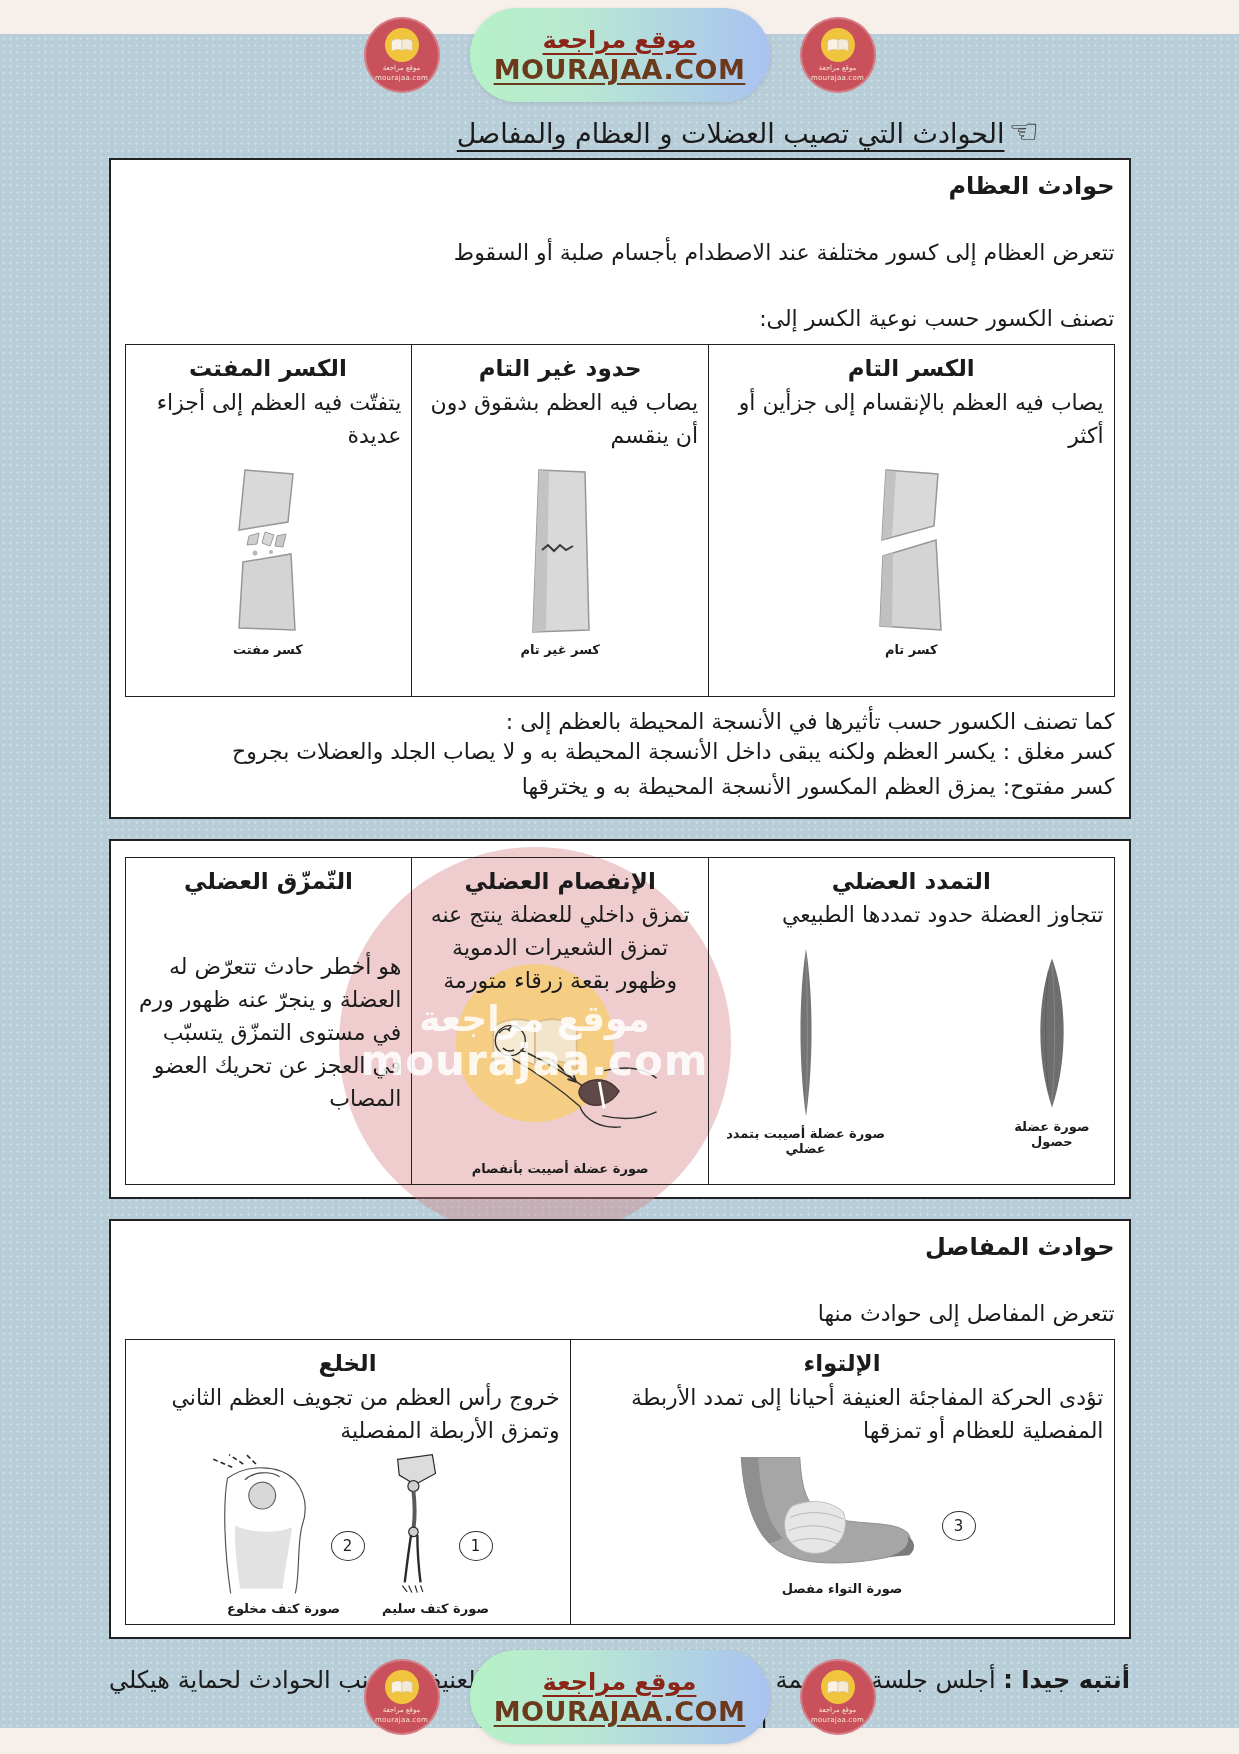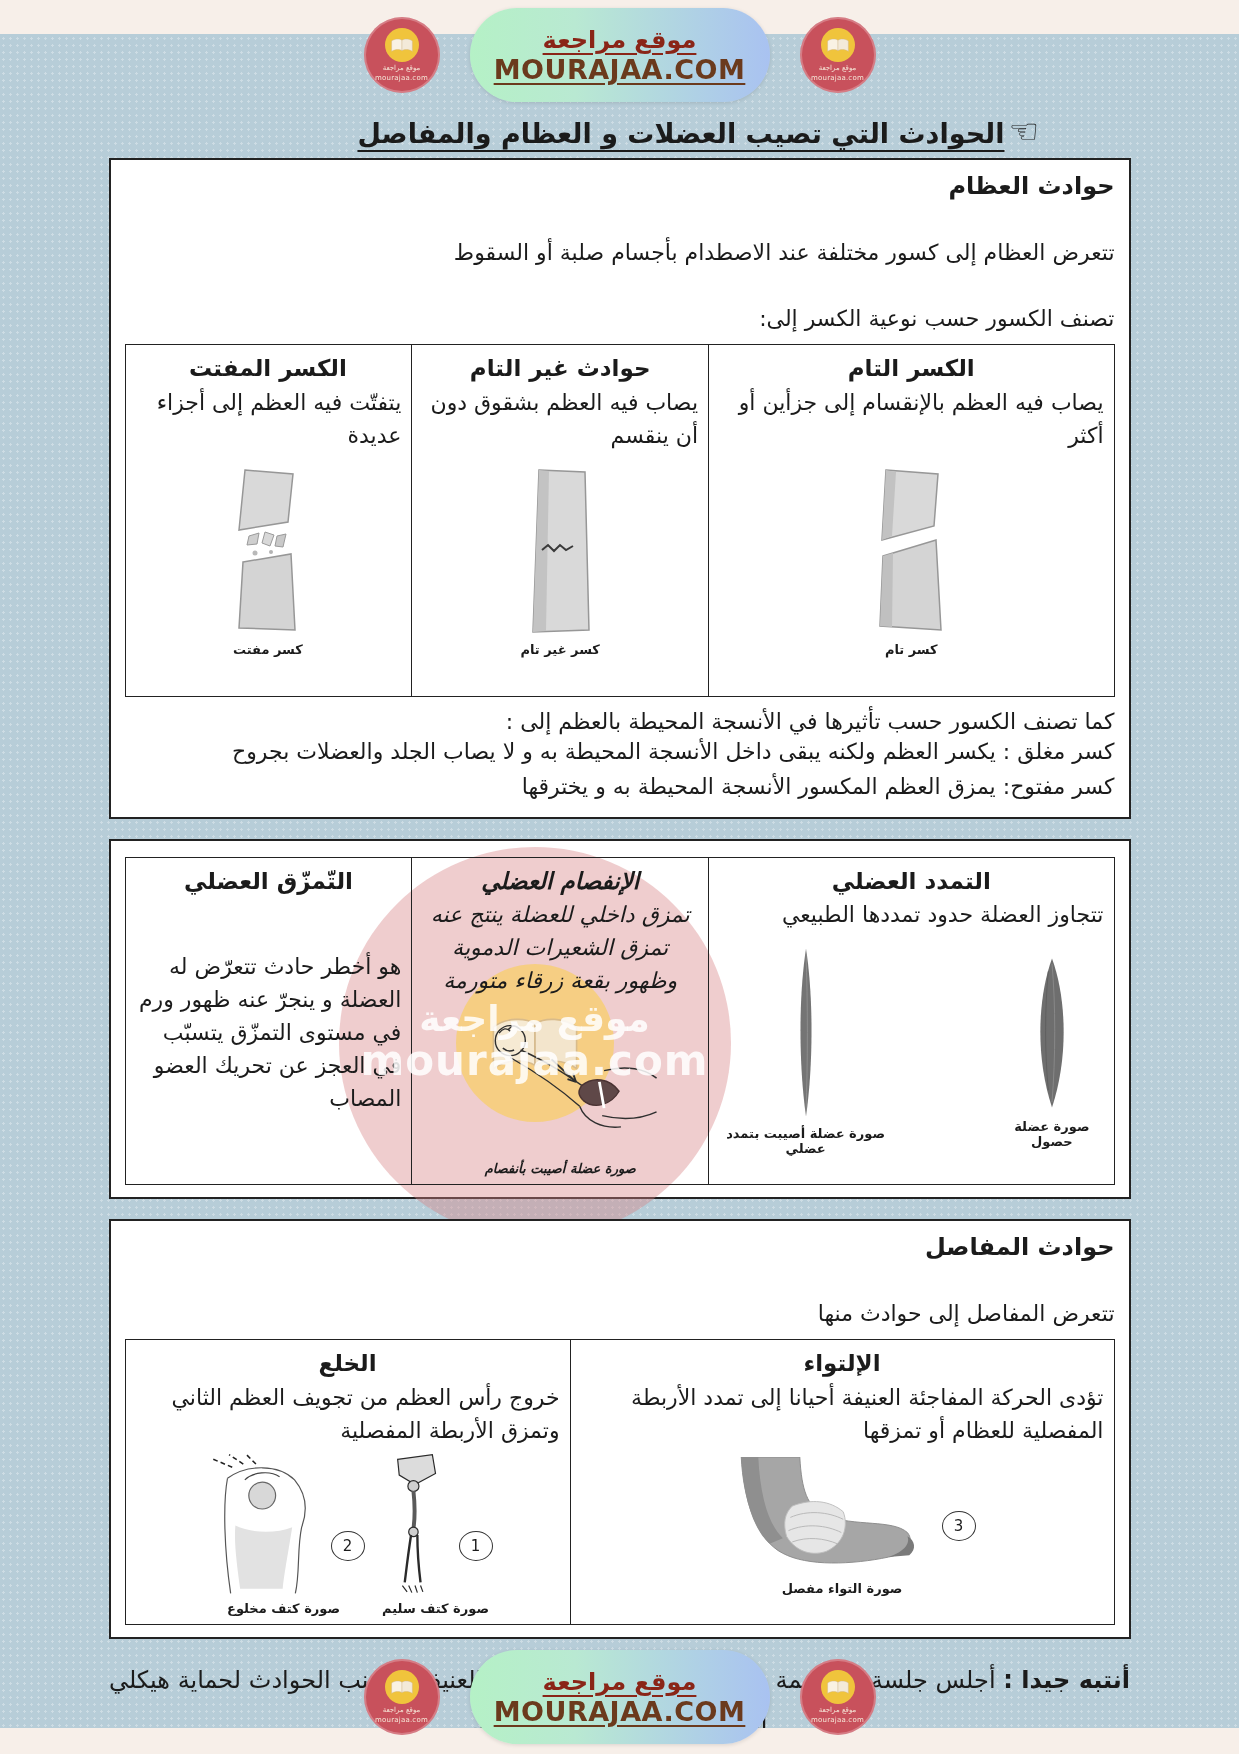--- a/index.html
+++ b/index.html
@@ -31,21 +31,21 @@
     background:linear-gradient(90deg,#b5f1c6 0%, #b9e9d2 35%, #a9c2f1 100%);
     display:flex; flex-direction:column; align-items:center; justify-content:center;
     box-shadow:0 1px 4px rgba(0,0,0,0.12);
   }
   .pill-ar { color:#8a2517; font-weight:bold; font-size:24px; text-decoration:underline; text-underline-offset:5px; direction:rtl; }
   .pill-en { color:#6b3a1d; font-weight:bold; font-size:27px; letter-spacing:.5px; text-decoration:underline; text-underline-offset:4px; }
 
   
   .page-title-row { display:flex; direction:rtl; align-items:center; gap:4px; width:fit-content; margin:14px 200px 8px auto; }
   .hand-icon { font-size:34px; line-height:1; transform:translateY(-2px); }
-  .page-title { font-size:27px; font-weight:bold; text-decoration:underline; text-underline-offset:7px; text-decoration-thickness:2px; direction:rtl; }
+  .page-title { font-size:27px; font-weight:normal; text-decoration:underline; text-underline-offset:7px; text-decoration-thickness:2px; direction:rtl; }
 
   
   .section { position:relative; width:1022px; margin:0 auto 20px; background:#fff; border:2px solid #222; padding:8px 14px 12px; direction:rtl; }
   .section-title { font-size:24px; font-weight:bold; line-height:1.5; }
   .section-line { font-size:22px; line-height:1.55;margin-top:32px; }
   table.cols { width:100%; border-collapse:collapse; margin-top:8px; direction:rtl; position:relative; z-index:1; }
   table.cols td { border:1.8px solid #222; vertical-align:top; padding:6px 10px 8px; background:transparent; }
   .col-title { text-align:center; font-weight:bold; font-size:23px; line-height:1.5; }
   .col-text { font-size:22px; line-height:1.5; text-align:right; }
   .col-text.center { text-align:center; }
@@ -56,21 +56,21 @@
   .fig-num {
     width:34px; height:30px; border:1.5px solid #333; border-radius:50%;
     display:flex; align-items:center; justify-content:center;
     font-size:15px; background:#fff; margin-left:8px; margin-bottom:34px;
   }
 
   
   .sec-bones td { height:352px; }
   .sec-bones td.w1 { width:41%; } .sec-bones td.w2 { width:30%; } .sec-bones td.w3 { width:29%;padding-left:9px; }
   .sec-muscles td { height:312px; }
-  .sec-muscles td.w1 { width:41%; } .sec-muscles td.w2 { width:30%;font-style:italic; } .sec-muscles td.w3 { width:29%; }
+  .sec-muscles td.w1 { width:41%; } .sec-muscles td.w2 { width:30%; } .sec-muscles td.w3 { width:29%; }
   .sec-joints td { height:268px; }
   .sec-joints td.w1 { width:55%; } .sec-joints td.w2 { width:45%; }
 
   .bones-outro { font-size:22px; margin-top:12px; }
   .bones-kind { font-size:22px; line-height:1.6; }
   .bones-kind .k-label { font-weight:normal;margin-top:20px; }
 
   
   .watermark { position:absolute; left:228px; top:6px; width:392px; height:392px; border-radius:50%;
     background:rgba(216,130,132,0.40); z-index:0; display:flex; align-items:center; justify-content:center; }
@@ -148,21 +148,21 @@
                   <path d="M30,4 L40,6 L36,70 L26,74 Z" fill="#c2c2c2"></path>
                   <path d="M27,90 L80,74 L85,164 L24,160 Z" fill="#d4d4d4" stroke="#979797" stroke-width="1.5"></path>
                   <path d="M27,90 L37,87 L36,161 L24,160 Z" fill="#c0c0c0"></path>
                 </svg>
               </span>
               <div class="fig-caption">كسر تام</div>
             </div>
           </div>
         </td>
         <td class="w2">
-          <div class="col-title">حوادث غير التام</div>
+          <div class="col-title">حدود غير التام</div>
           <div class="col-text">يصاب فيه العظم بشقوق دون أن ينقسم</div>
           <div class="fig-row">
             <div class="fig-group">
               <span>
                 <svg width="110" height="170" viewBox="0 0 110 170">
                   <path d="M34,4 L80,6 L84,164 L28,166 Z" fill="#d9d9d9" stroke="#979797" stroke-width="1.5"></path>
                   <path d="M34,4 L44,5 L41,165 L28,166 Z" fill="#c3c3c3"></path>
                   <polyline points="37,84 43,79 49,85 55,79 61,84 68,80" fill="none" stroke="#3a3a3a" stroke-width="2"></polyline>
                 </svg>
               </span>

